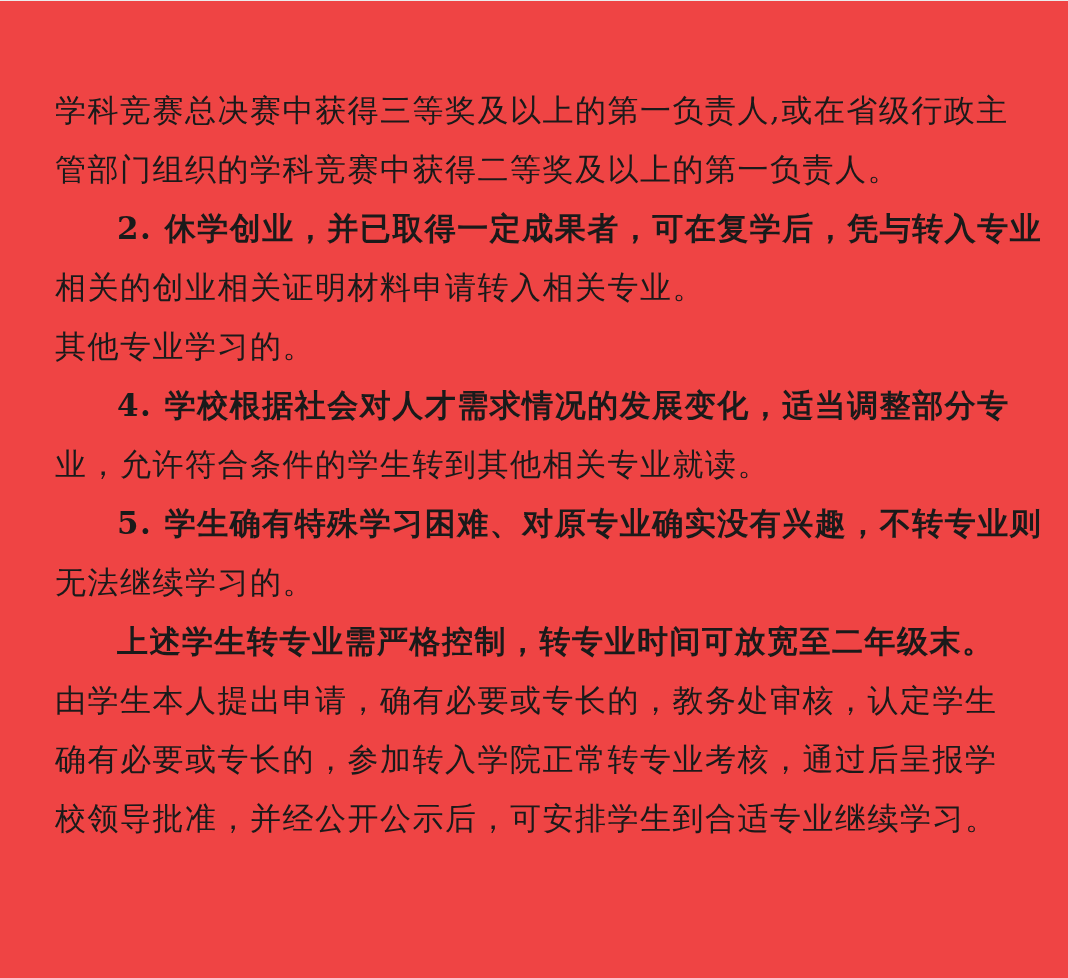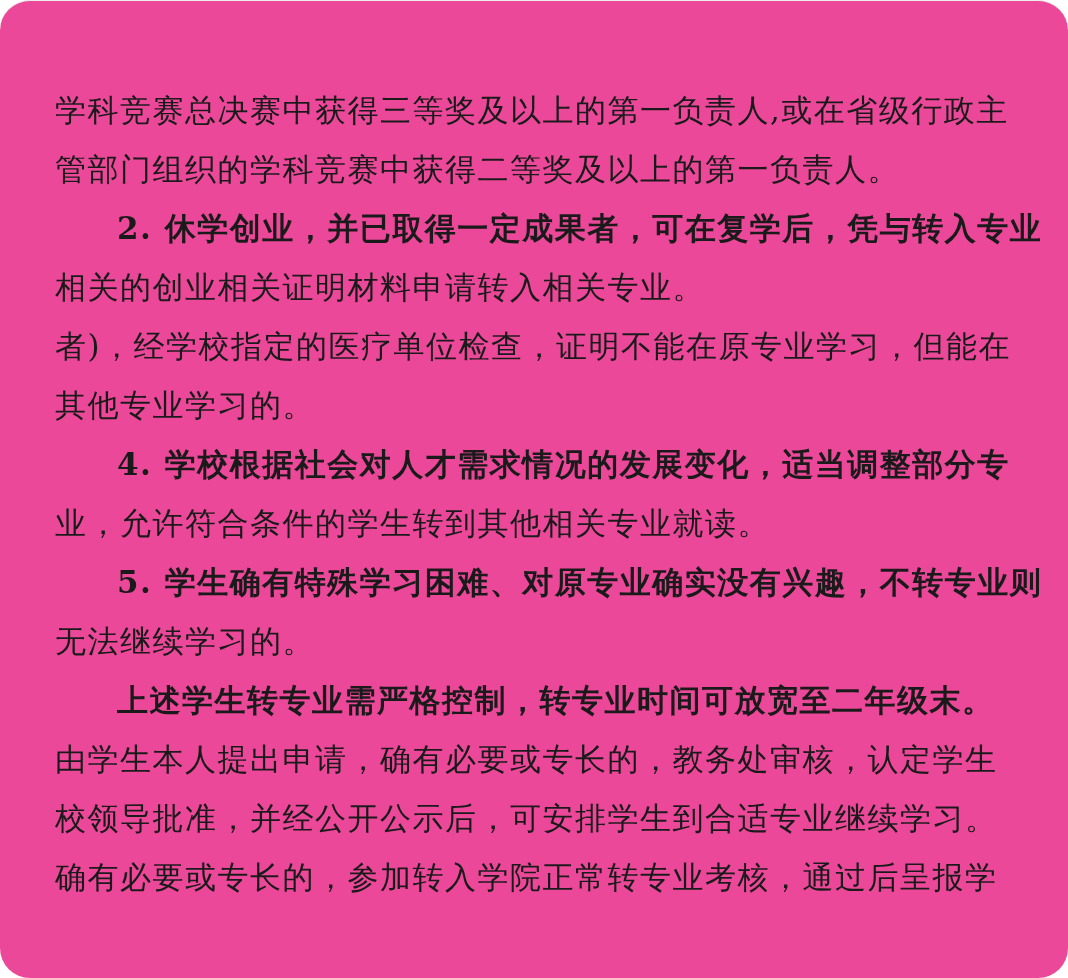--- a/index.html
+++ b/index.html
@@ -12,24 +12,23 @@
     height: 978px;
     overflow: hidden;
     position: relative;
   }
   .page {
     position: absolute;
     left: 0;
     top: 0;
     width: 1068px;
     height: 978px;
-    background: #ec4899;
+    background: #ef4444;
     border-top: 1px solid #ececec;
     box-sizing: border-box;
-    border-radius: 30px;
   }
   .doc {
     position: absolute;
     left: 55px;
     top: 89px;
     width: 940px;
     font-family: "DejaVu Serif", "Liberation Serif", serif;
     color: #1a1a1a;
     font-size: 31px;
     letter-spacing: 1.5px;
@@ -54,35 +53,34 @@
       <div class="line">学科竞赛总决赛中获得三等奖及以上的第一负责人,或在省级行政主</div>
       <div class="line">管部门组织的学科竞赛中获得二等奖及以上的第一负责人。</div>
     </div>
 
     <div>
       <div class="line indent">2. 休学创业，并已取得一定成果者，可在复学后，凭与转入专业</div>
       <div class="line">相关的创业相关证明材料申请转入相关专业。</div>
     </div>
 
     <div>
-      <div class="line">者)，经学校指定的医疗单位检查，证明不能在原专业学习，但能在</div>
       <div class="line">其他专业学习的。</div>
     </div>
 
     <div>
       <div class="line indent">4. 学校根据社会对人才需求情况的发展变化，适当调整部分专</div>
       <div class="line">业，允许符合条件的学生转到其他相关专业就读。</div>
     </div>
 
     <div>
       <div class="line indent">5. 学生确有特殊学习困难、对原专业确实没有兴趣，不转专业则</div>
       <div class="line">无法继续学习的。</div>
     </div>
 
     <div>
       <div class="line indent">上述学生转专业需严格控制，转专业时间可放宽至二年级末。</div>
       <div class="line">由学生本人提出申请，确有必要或专长的，教务处审核，认定学生</div>
+      <div class="line">确有必要或专长的，参加转入学院正常转专业考核，通过后呈报学</div>
       <div class="line">校领导批准，并经公开公示后，可安排学生到合适专业继续学习。</div>
-      <div class="line">确有必要或专长的，参加转入学院正常转专业考核，通过后呈报学</div>
     </div>
 
   </div>
 </div>
 
 </body></html>

